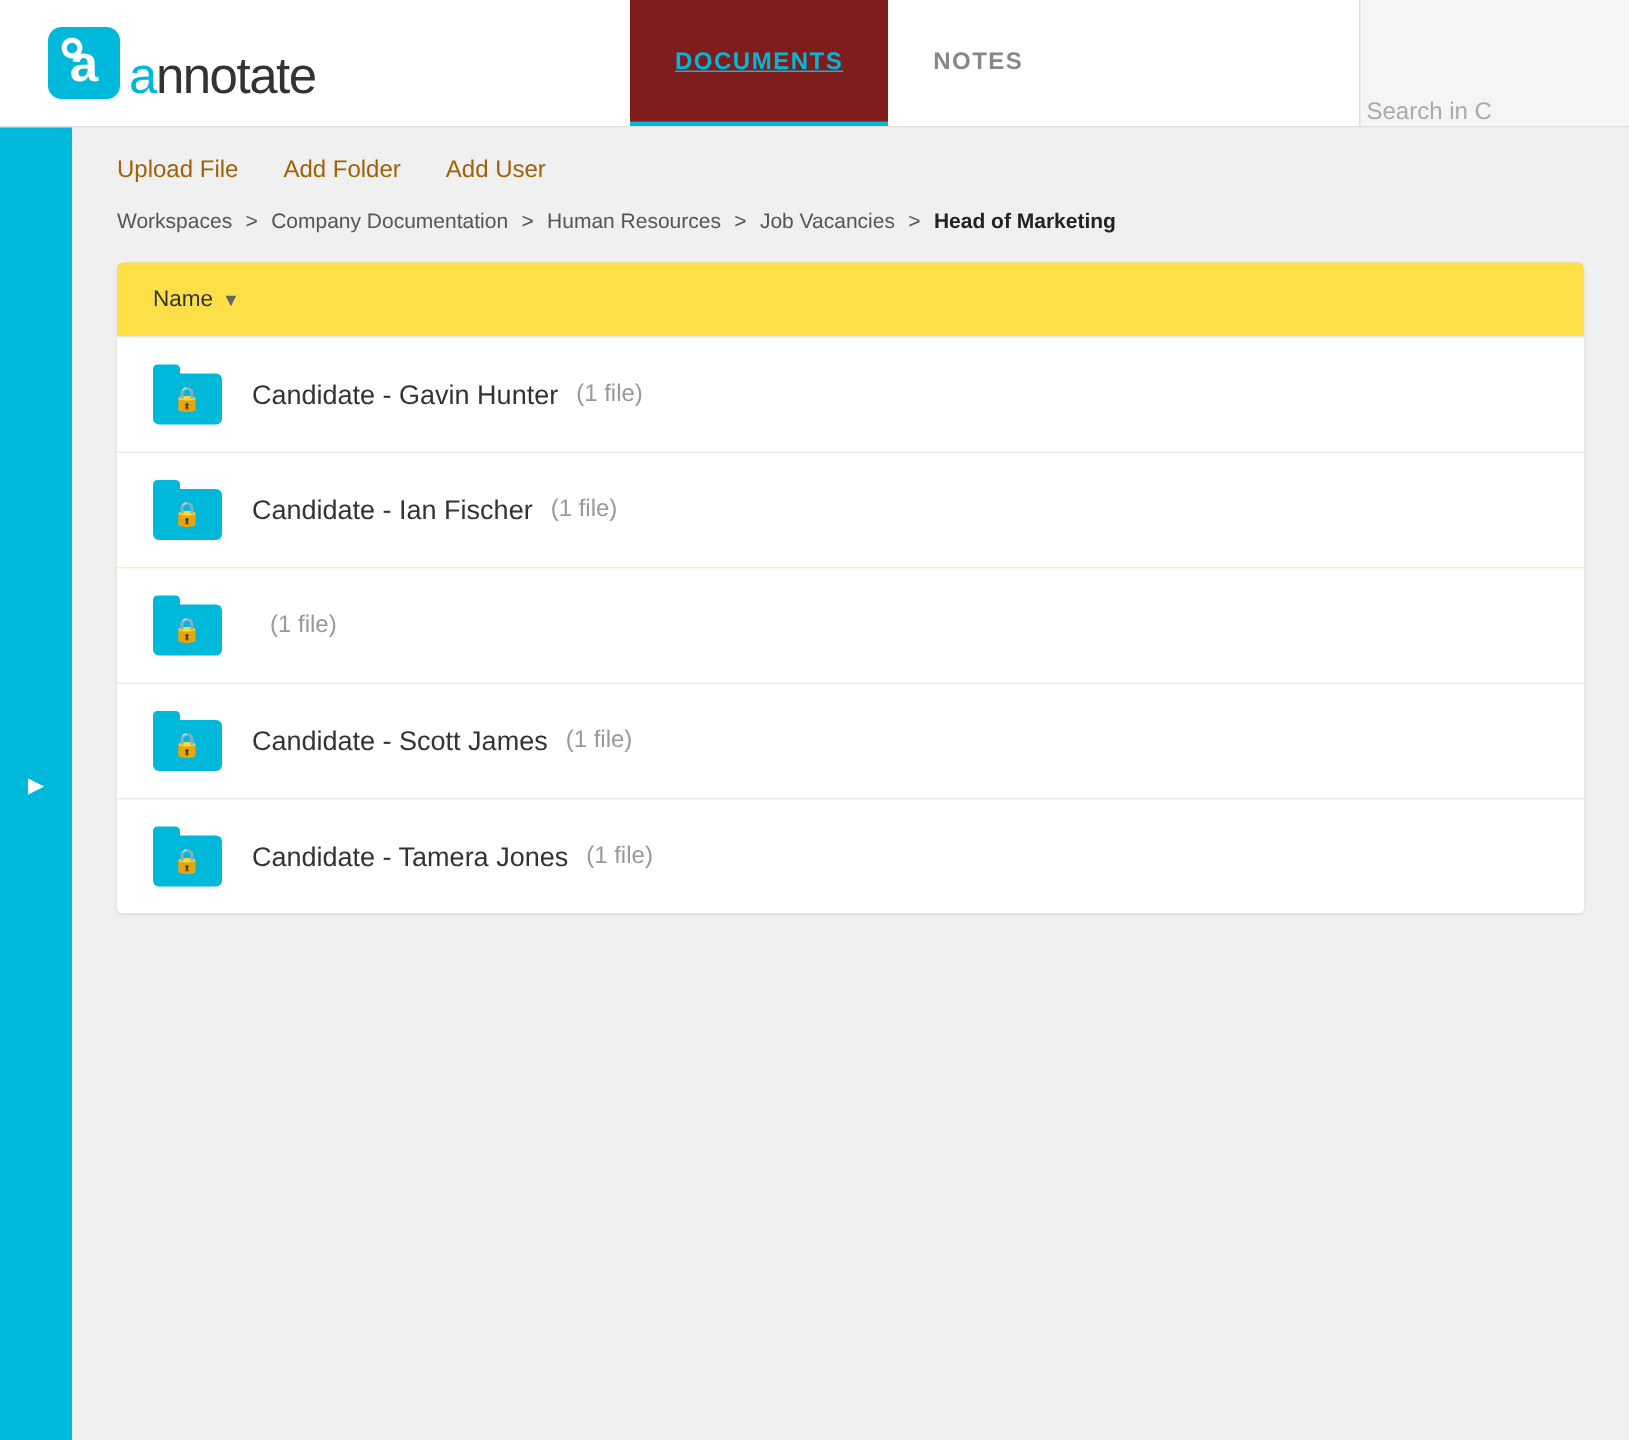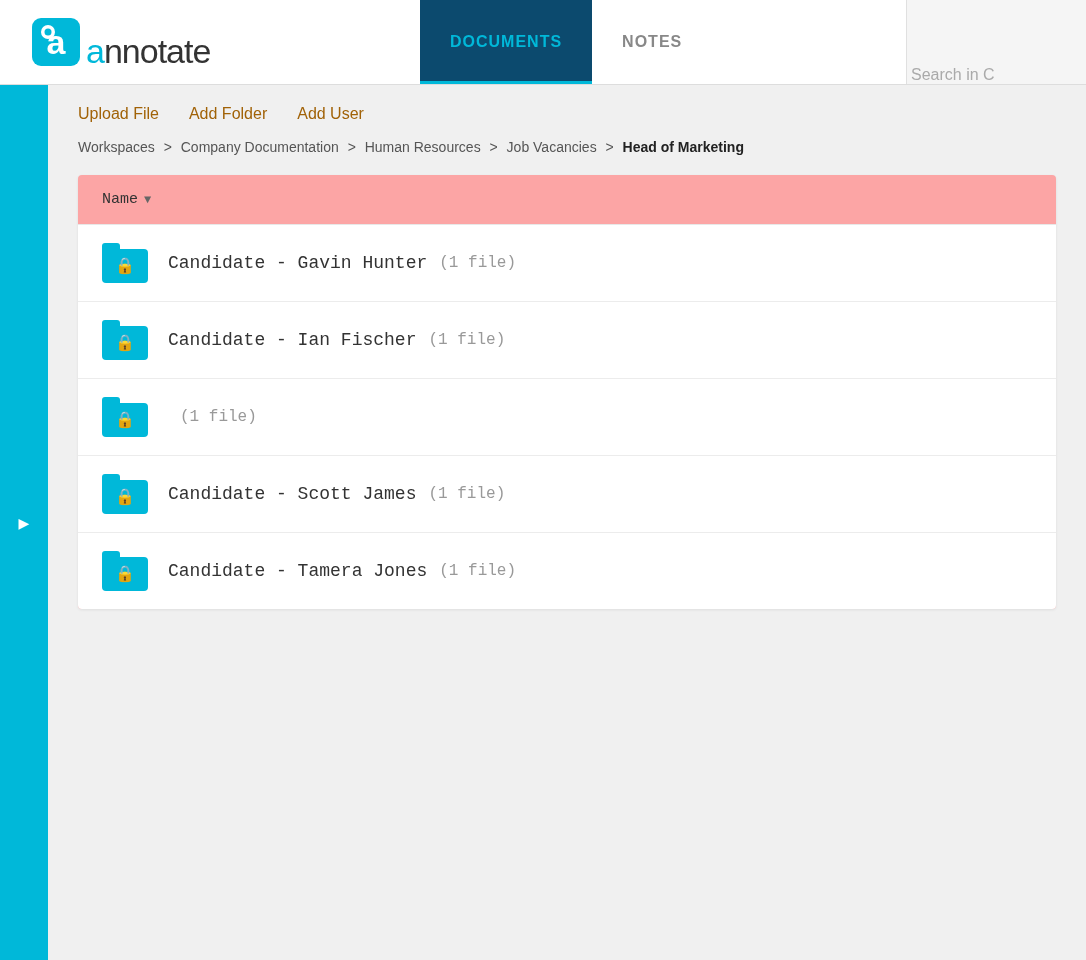--- a/index.html
+++ b/index.html
@@ -32,21 +32,22 @@
       font-weight: 600;
       letter-spacing: 1px;
       cursor: pointer;
       text-transform: uppercase;
       color: #888;
       border-bottom: none;
       position: relative;
     }
     .nav-tab.active {
       color: #00b8d9;
-      background: #0c4a6e;
+      background: #7f1d1d;
+      text-decoration: underline;
     }
     .nav-tab.active::after {
       content: '';
       position: absolute;
       bottom: 0;
       left: 0;
       right: 0;
       height: 3px;
       background: #00b8d9;
     }
@@ -119,25 +120,24 @@
       color: #222;
       font-weight: 700;
     }
     .breadcrumb .sep {
       margin: 0 5px;
       color: #555;
     }
 
     
     .file-list {
-      background: #fca5a5;
+      background: #fde047;
       border-radius: 4px;
       overflow: hidden;
       box-shadow: 0 1px 3px rgba(0,0,0,0.08);
-      font-family: Liberation Mono, monospace;
     }
     .file-list-header {
       padding: 16px 24px;
       border-bottom: 1px solid #e8e8e8;
       display: flex;
       align-items: center;
     }
     .sort-button {
       display: flex;
       align-items: center;

